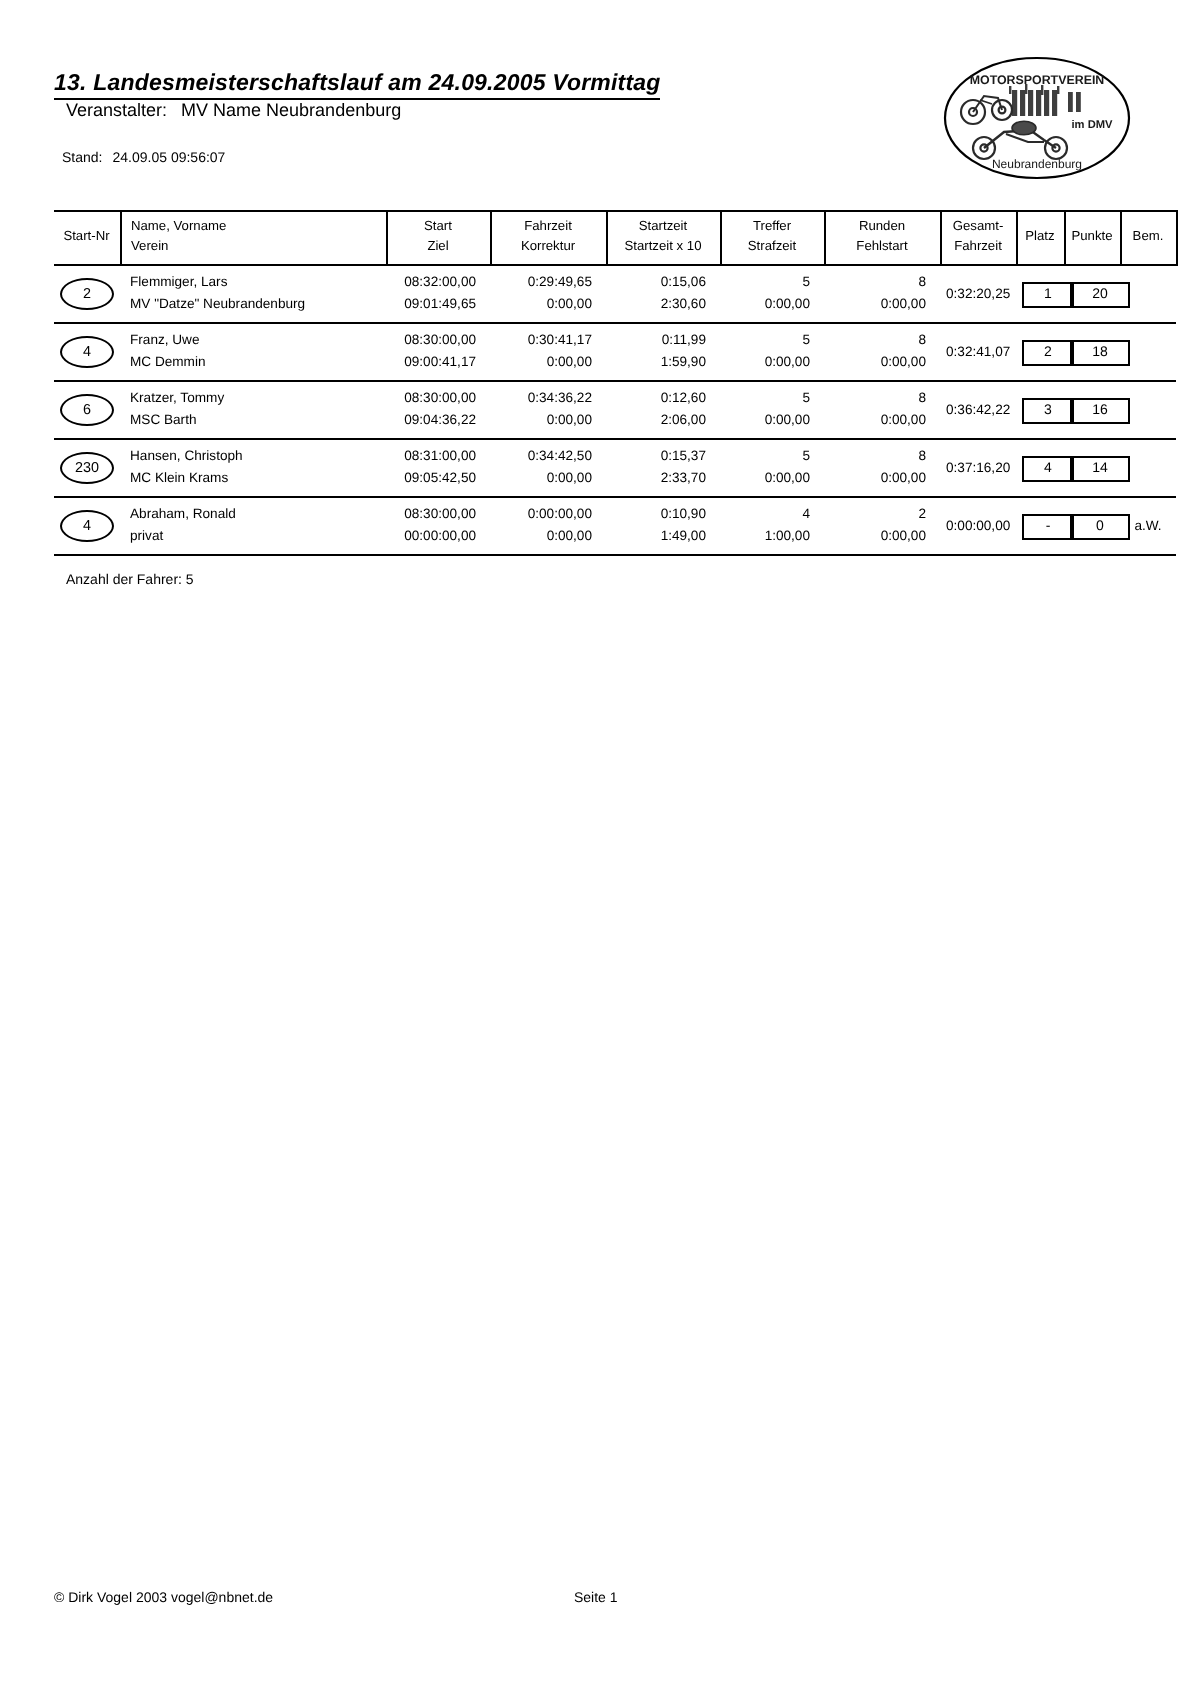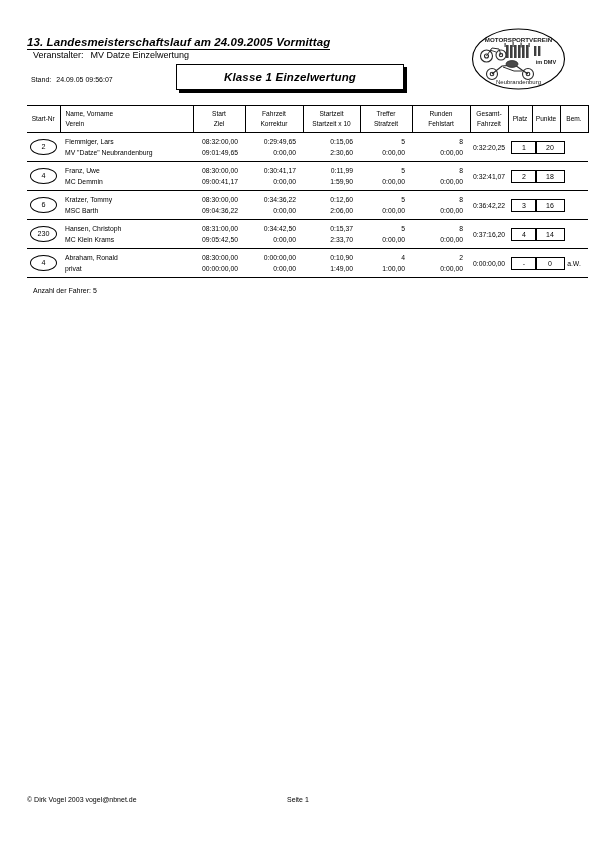--- a/index.html
+++ b/index.html
@@ -214,33 +214,27 @@
   }
 </style>
 </head>
 <body>
 
 <div class="page">
 
   <div class="doc-title">13. Landesmeisterschaftslauf am 24.09.2005 Vormittag</div>
 
   <div class="organizer">
-    <span class="lbl">Veranstalter:</span><span>MV Datze Einzelwertung</span>
+    <span class="lbl">Veranstalter:</span><span>MV Name Neubrandenburg</span>
   </div>
 
   <div class="stand">
     <span class="lbl">Stand:</span><span>24.09.05 09:56:07</span>
   </div>
 
-  <div class="klasse-wrap">
-    <div class="klasse-shadow"></div>
-    <div class="klasse-box">
-      <span class="txt">Klasse 1 Einzelwertung</span>
-    </div>
-  </div>
 
   <div class="logo">
     <svg width="97" height="66" viewBox="0 0 97 66" xmlns="http://www.w3.org/2000/svg">
       <ellipse cx="48.5" cy="33" rx="46" ry="30" fill="#ffffff" stroke="#000000" stroke-width="1.1"></ellipse>
       <path d="M14 22 A 42 27 0 0 1 83 22" fill="none" stroke="none"></path>
       <text x="48.5" y="16" font-family="Liberation Sans, sans-serif" font-size="6.2" font-weight="bold" text-anchor="middle" fill="#1a1a1a">MOTORSPORTVEREIN</text>
       <g opacity="0.9" fill="#2a2a2a">
         <rect x="36" y="19" width="2.6" height="13"></rect>
         <rect x="40" y="19" width="2.6" height="13"></rect>
         <rect x="44" y="19" width="2.6" height="13"></rect>

